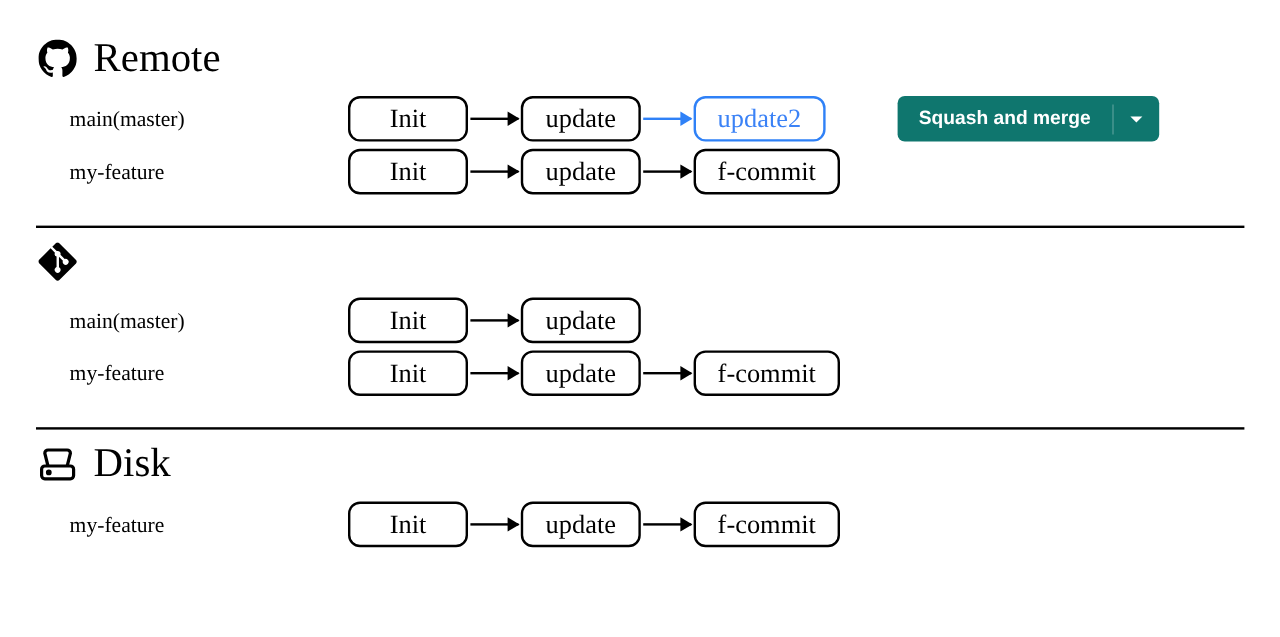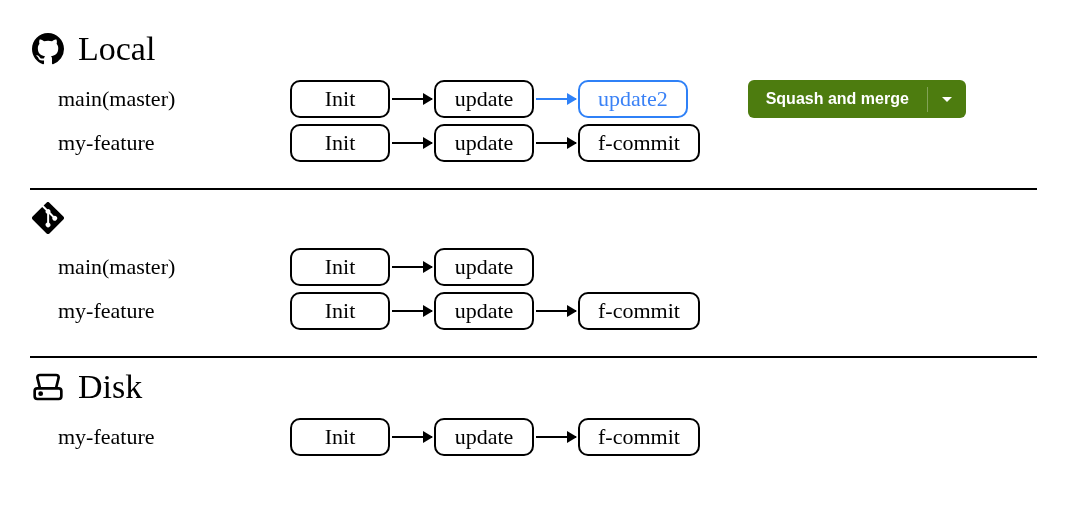--- a/index.html
+++ b/index.html
@@ -37,21 +37,21 @@
     justify-content: center;
   }
   .branch-row {
     display: flex;
     align-items: center;
     margin: 6px 0;
   }
   .branch-label {
     width: 260px;
     padding-left: 28px;
-    font-size: 22px;
+    font-size: 18px;
   }
   .commit-chain {
     display: flex;
     align-items: center;
   }
   .commit-box {
     border: 2px solid #000;
     border-radius: 10px;
     padding: 4px 18px;
     font-size: 22px;
@@ -79,21 +79,21 @@
     top: -5px;
     border-left: 10px solid #000;
     border-top: 6px solid transparent;
     border-bottom: 6px solid transparent;
   }
   .arrow.highlight { background: #2f81f7; }
   .arrow.highlight::after { border-left-color: #2f81f7; }
   .merge-btn {
     display: inline-flex;
     align-items: center;
-    background: #4d7c0f;
+    background: #0f766e;
     color: #fff;
     font-family: -apple-system, BlinkMacSystemFont, 'Segoe UI', Arial, sans-serif;
     font-size: 16px;
     font-weight: 600;
     border-radius: 6px;
     overflow: hidden;
     margin-left: 60px;
     cursor: pointer;
   }
   .merge-btn-label {
@@ -116,21 +116,21 @@
 </head>
 <body>
 
 <div class="section">
   <div class="section-header">
     <span class="icon-wrap">
       <svg viewBox="0 0 16 16" width="32" height="32" fill="#000">
           <path d="M8 0C3.58 0 0 3.58 0 8c0 3.54 2.29 6.53 5.47 7.59.4.07.55-.17.55-.38 0-.19-.01-.82-.01-1.49-2.01.37-2.53-.49-2.69-.94-.09-.23-.48-.94-.82-1.13-.28-.15-.68-.52-.01-.53.63-.01 1.08.58 1.23.82.72 1.21 1.87.87 2.33.66.07-.52.28-.87.51-1.07-1.78-.2-3.64-.89-3.64-3.95 0-.87.31-1.59.82-2.15-.08-.2-.36-1.02.08-2.12 0 0 .67-.21 2.2.82.64-.18 1.32-.27 2-.27.68 0 1.36.09 2 .27 1.53-1.04 2.2-.82 2.2-.82.44 1.1.16 1.92.08 2.12.51.56.82 1.27.82 2.15 0 3.07-1.87 3.75-3.65 3.95.29.25.54.73.54 1.48 0 1.07-.01 1.93-.01 2.2 0 .21.15.46.55.38A8.013 8.013 0 0016 8c0-4.42-3.58-8-8-8z"></path>
         </svg>
     </span>
-    <span class="section-title">Local</span>
+    <span class="section-title">Remote</span>
   </div>
 
   <div class="branch-row">
     <div class="branch-label">main(master)</div>
     <div class="commit-chain">
       <div class="commit-box">Init</div>
       <span class="arrow"></span>
       <div class="commit-box">update</div>
       <span class="arrow highlight"></span>
       <div class="commit-box highlight">update2</div>

